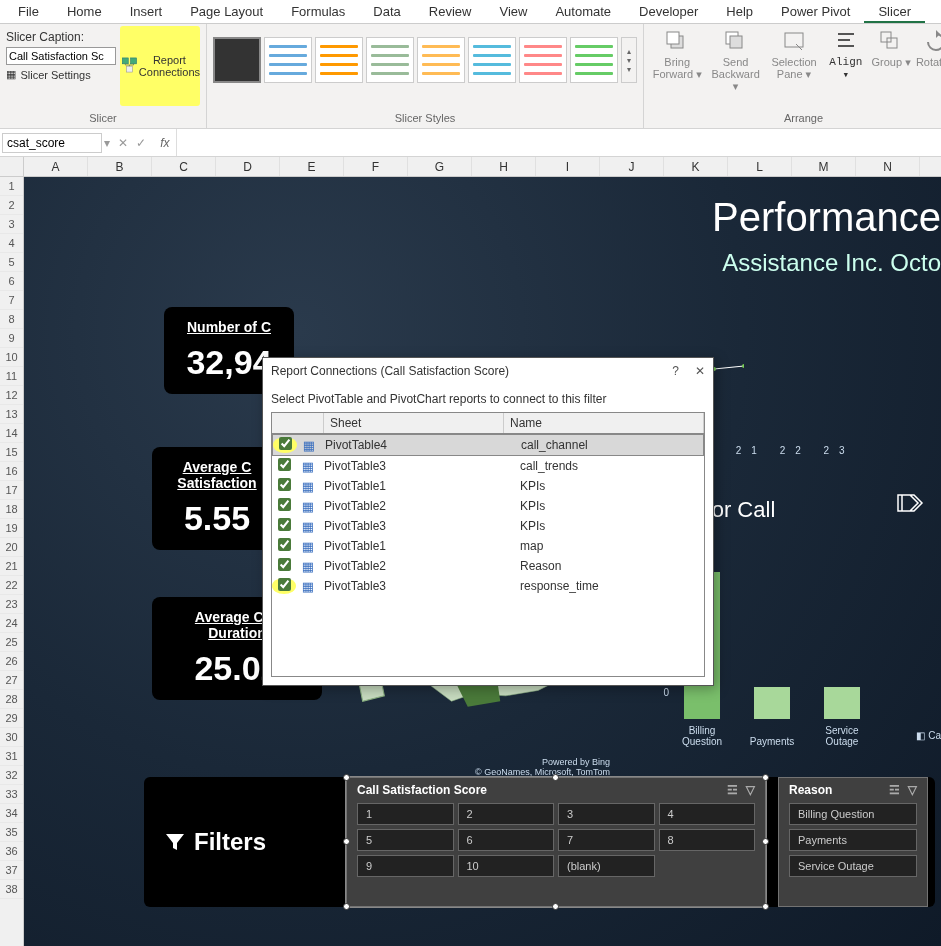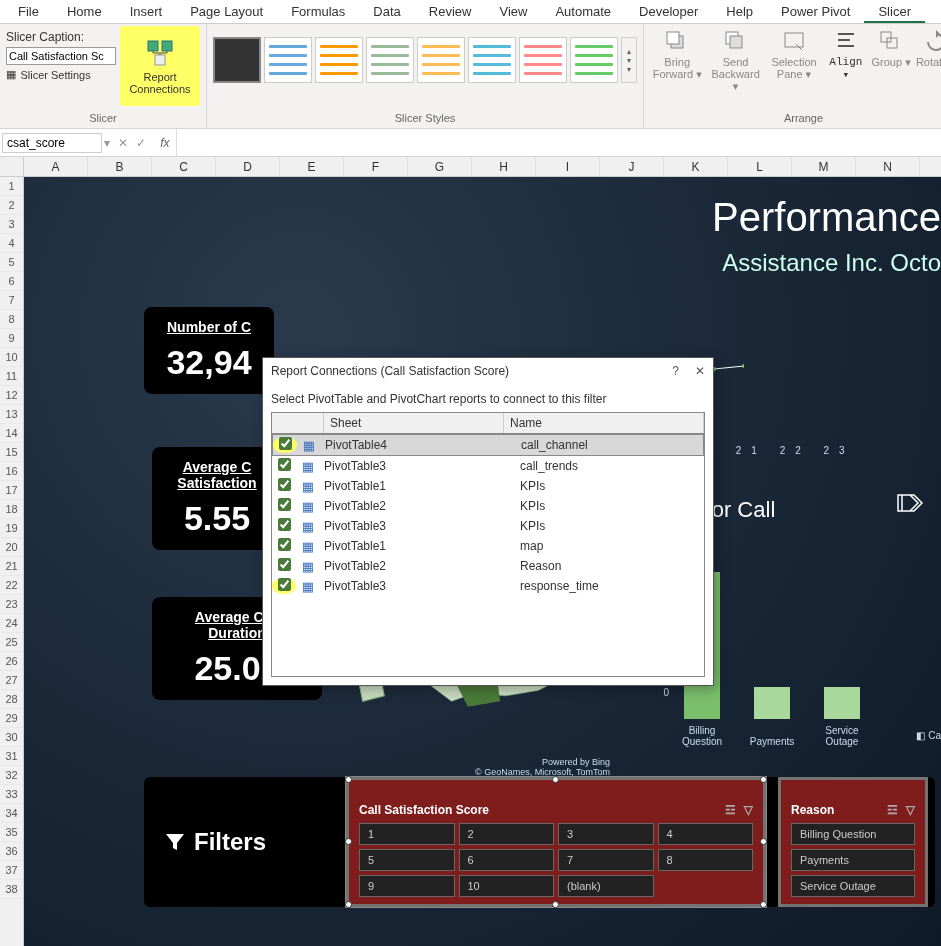--- a/index.html
+++ b/index.html
@@ -14,21 +14,21 @@
 
 .ribbon { display: flex; height: 105px; border-bottom: 1px solid #d4d4d4; background: #f3f2f1; }
 .rgroup { display: flex; flex-direction: column; border-right: 1px solid #d4d4d4; padding: 2px 6px; }
 .rgroup-body { flex: 1; display: flex; align-items: flex-start; gap: 4px; }
 .rgroup-label { text-align: center; font-size: 11px; color: #666; padding: 2px 0; }
 
 .slicer-cap { display: flex; flex-direction: column; gap: 3px; width: 110px; padding-top: 4px; }
 .slicer-cap input { width: 100%; font-size: 11px; border: 1px solid #999; padding: 2px; }
 .slicer-settings { font-size: 11px; display: flex; align-items: center; gap: 4px; }
 
-.rc-btn { display: flex; flex-direction: column; align-items: center; justify-content: center; width: 80px; height: 80px; cursor: pointer; }
+.rc-btn { display: flex; flex-direction: row; align-items: center; justify-content: center; width: 80px; height: 80px; cursor: pointer; }
 .rc-btn.hl { background: #ffff66; border-radius: 3px; }
 .rc-icon { width: 32px; height: 32px; margin-bottom: 2px; }
 .rc-label { font-size: 11px; text-align: center; line-height: 1.1; }
 
 .styles-gallery { display: flex; gap: 3px; flex-wrap: nowrap; align-items: center; height: 68px; }
 .style-thumb { width: 48px; height: 46px; border: 1px solid #ccc; background: #fff; display: flex; flex-direction: column; justify-content: space-around; padding: 4px; cursor: pointer; }
 .style-thumb.sel { border: 2px solid #888; background: #333; }
 .style-thumb .line { height: 3px; background: currentColor; border-radius: 1px; }
 .gallery-more { width: 16px; height: 46px; display: flex; flex-direction: column; justify-content: center; border: 1px solid #ccc; }
 .gallery-more span { text-align: center; font-size: 8px; color: #666; }
@@ -74,21 +74,21 @@
 .bar-chart { position: absolute; left: 605px; top: 350px; width: 260px; height: 220px; color: #cde; }
 .bar-y { position: absolute; left: 0; width: 40px; font-size: 10px; text-align: right; }
 .bar { position: absolute; bottom: 28px; width: 36px; background: #7abf6b; }
 .bar-x { position: absolute; bottom: 0; width: 60px; text-align: center; font-size: 10px; color: #cde; }
 .ca-label { position: absolute; right: -52px; bottom: 6px; font-size: 10px; color: #cde; }
 
 
 .filters-panel { position: absolute; left: 120px; top: 600px; right: 6px; height: 130px; background: #000; border-radius: 6px; display: flex; gap: 12px; padding: 0; }
 .filters-label { color: #fff; font-size: 24px; font-weight: 600; padding: 40px 20px; display: flex; align-items: center; gap: 8px; width: 190px; }
 
-.slicer { position: relative; background: #7f1d1d; border: 3px solid #737373; padding: 23px 10px; }
+.slicer { position: relative; background: #404040; border: 1px solid #737373; padding: 5px 10px; }
 .slicer.sel { outline: 1px solid #888; }
 .slicer-hdr { color: #fff; font-size: 12px; font-weight: 600; display: flex; justify-content: space-between; align-items: center; margin-bottom: 6px; }
 .slicer-hdr .ic { display: flex; gap: 8px; color: #aaa; }
 .slicer-grid { display: grid; grid-template-columns: repeat(4, 1fr); gap: 4px; }
 .slicer-btn { background: #222; border: 1px solid #666; color: #ccc; padding: 4px 8px; font-size: 11px; cursor: pointer; text-align: left; }
 .slicer-list { display: flex; flex-direction: column; gap: 4px; }
 .sel-handle { position: absolute; width: 7px; height: 7px; background: #fff; border: 1px solid #333; border-radius: 50%; }
 
 
 .dialog { position: absolute; left: 262px; top: 180px; width: 452px; background: #fff; border: 1px solid #555; box-shadow: 3px 3px 12px rgba(0,0,0,0.3); z-index: 100; }
@@ -342,21 +342,21 @@
       <div class="rh">35</div>
       <div class="rh">36</div>
       <div class="rh">37</div>
       <div class="rh">38</div>
     </div>
   <div class="canvas">
 
     <div class="dash-title">Performance</div>
     <div class="dash-sub">Assistance Inc. Octo</div>
 
-    <div class="kpi" style="left:120px;top:130px;width:130px">
+    <div class="kpi" style="left:140px;top:130px;width:130px">
       <div class="t" style="white-space:pre-line">Number of C</div>
       <div class="v">32,94</div>
     </div>
     <div class="kpi" style="left:128px;top:270px;width:130px">
       <div class="t" style="white-space:pre-line">Average C
 Satisfaction</div>
       <div class="v">5.55</div>
     </div>
     <div class="kpi" style="left:128px;top:420px;width:170px">
       <div class="t" style="white-space:pre-line">Average Call

